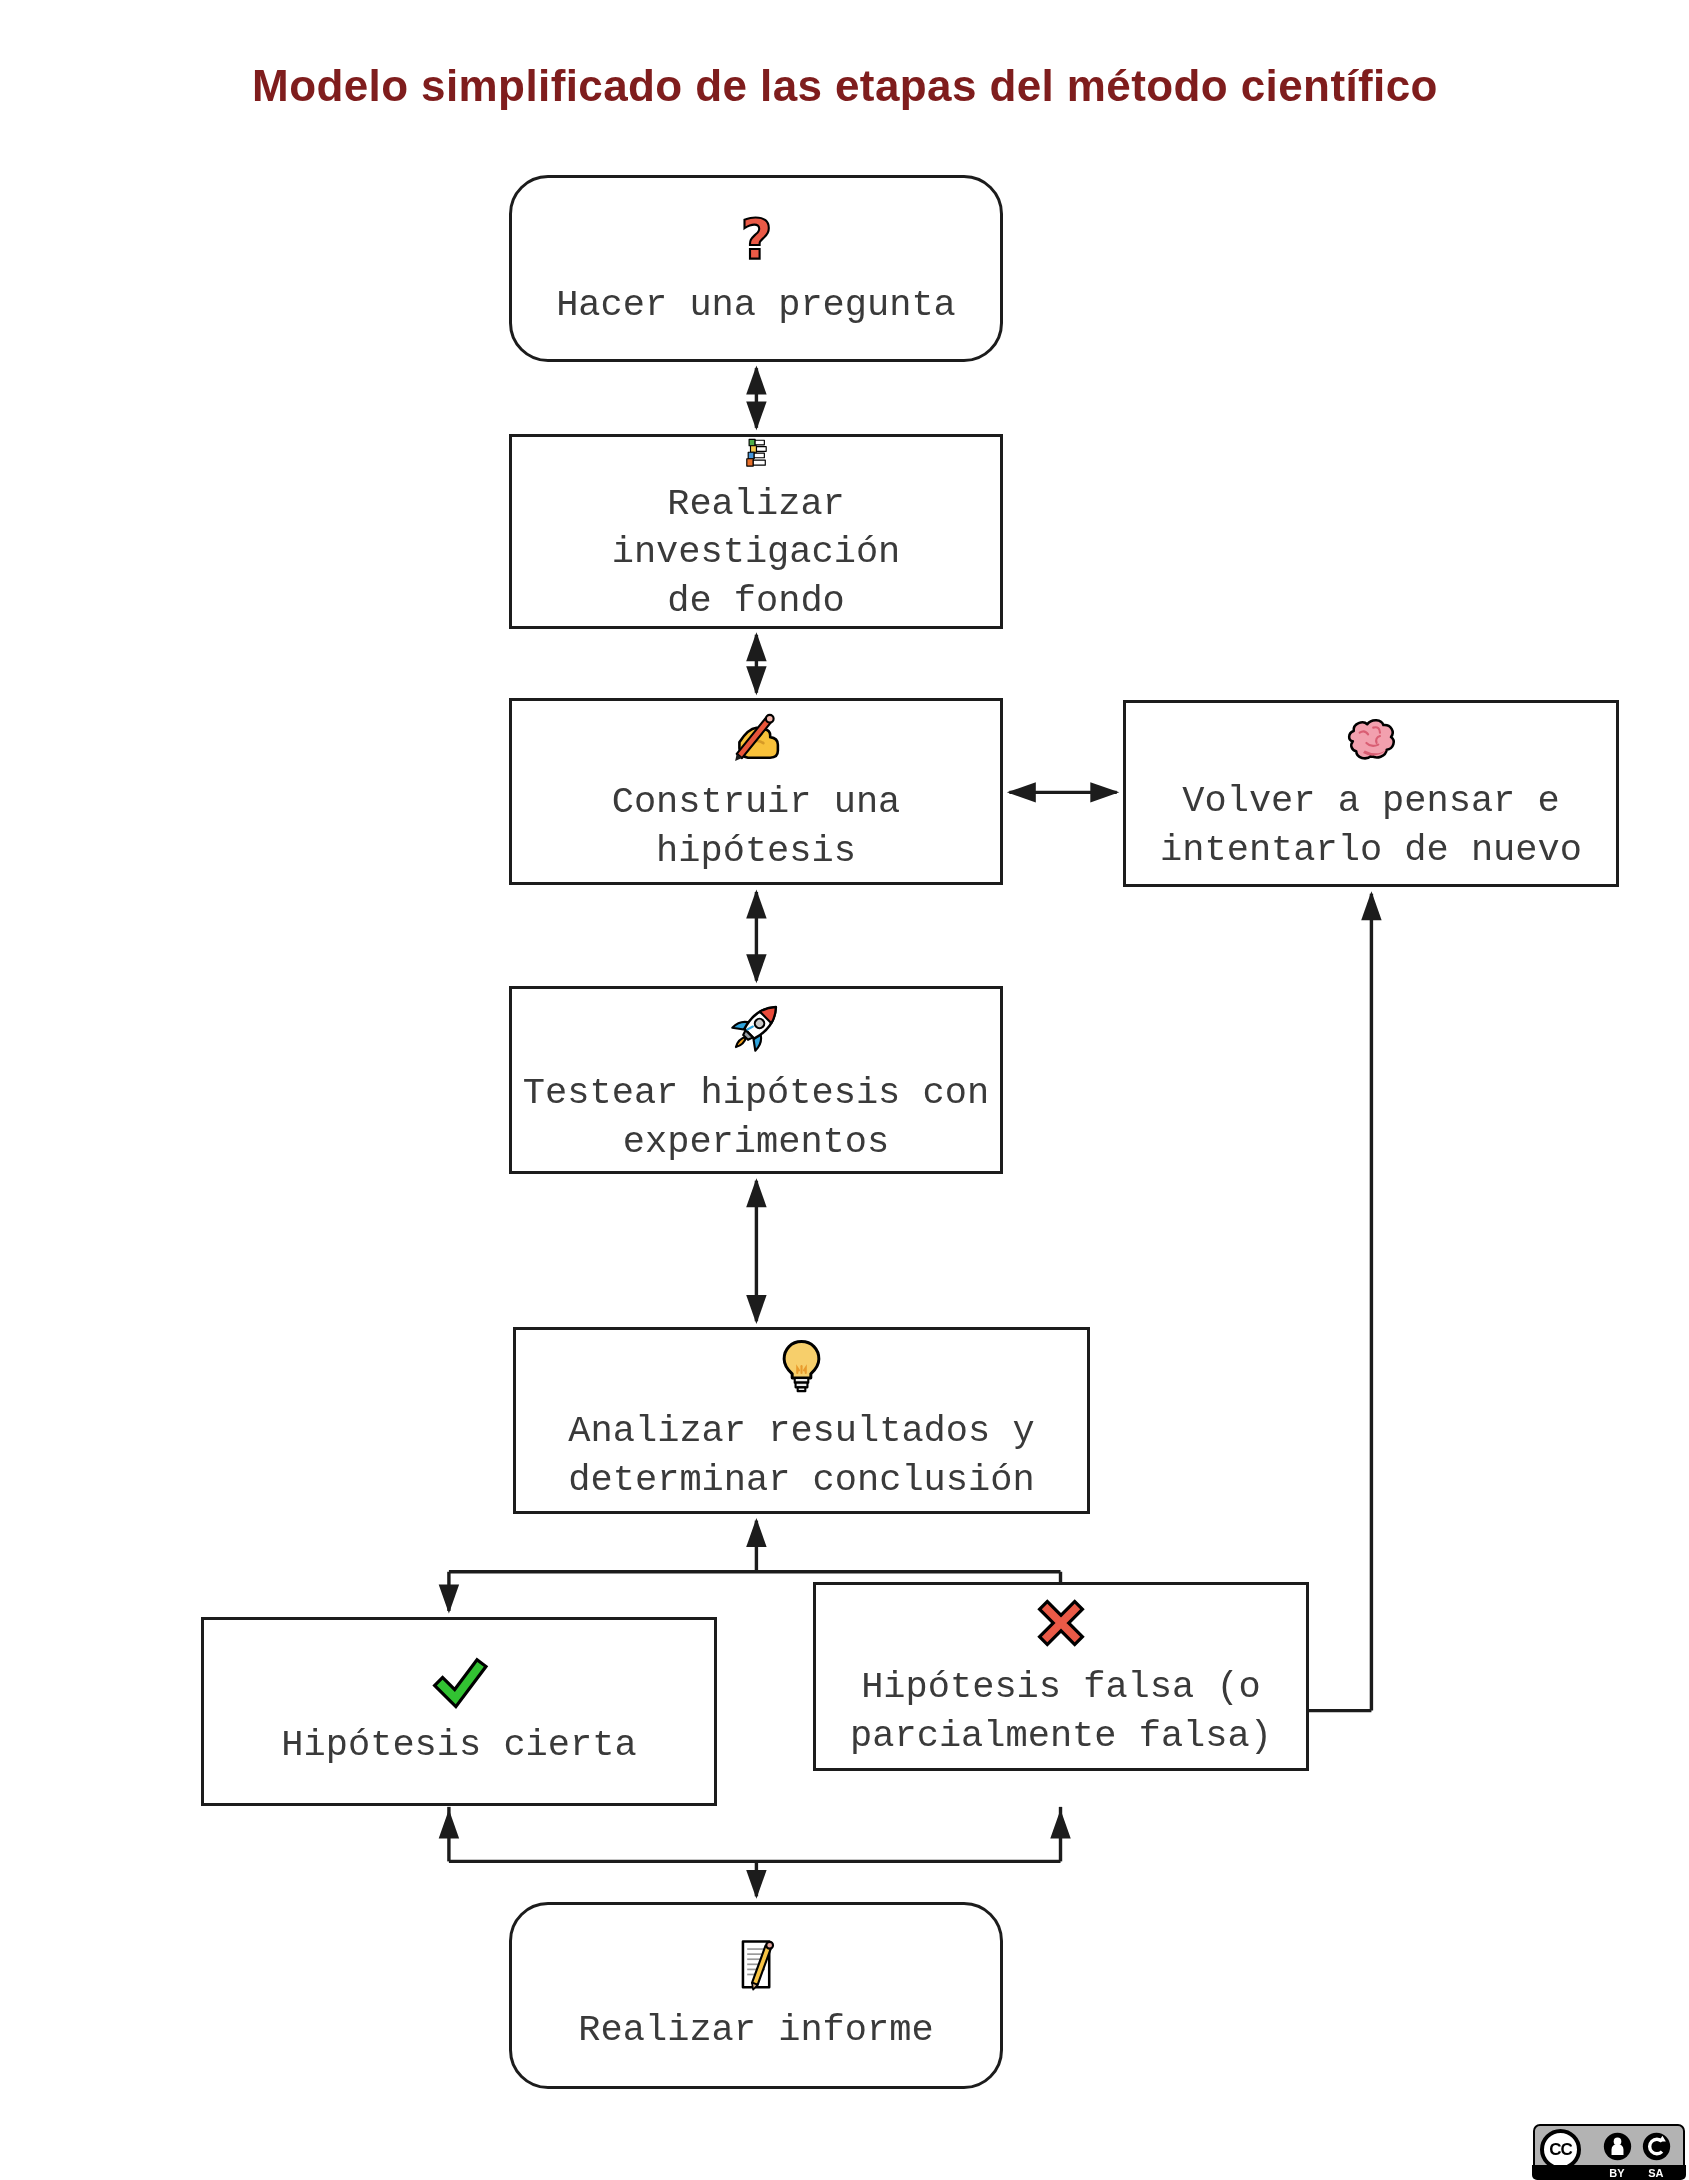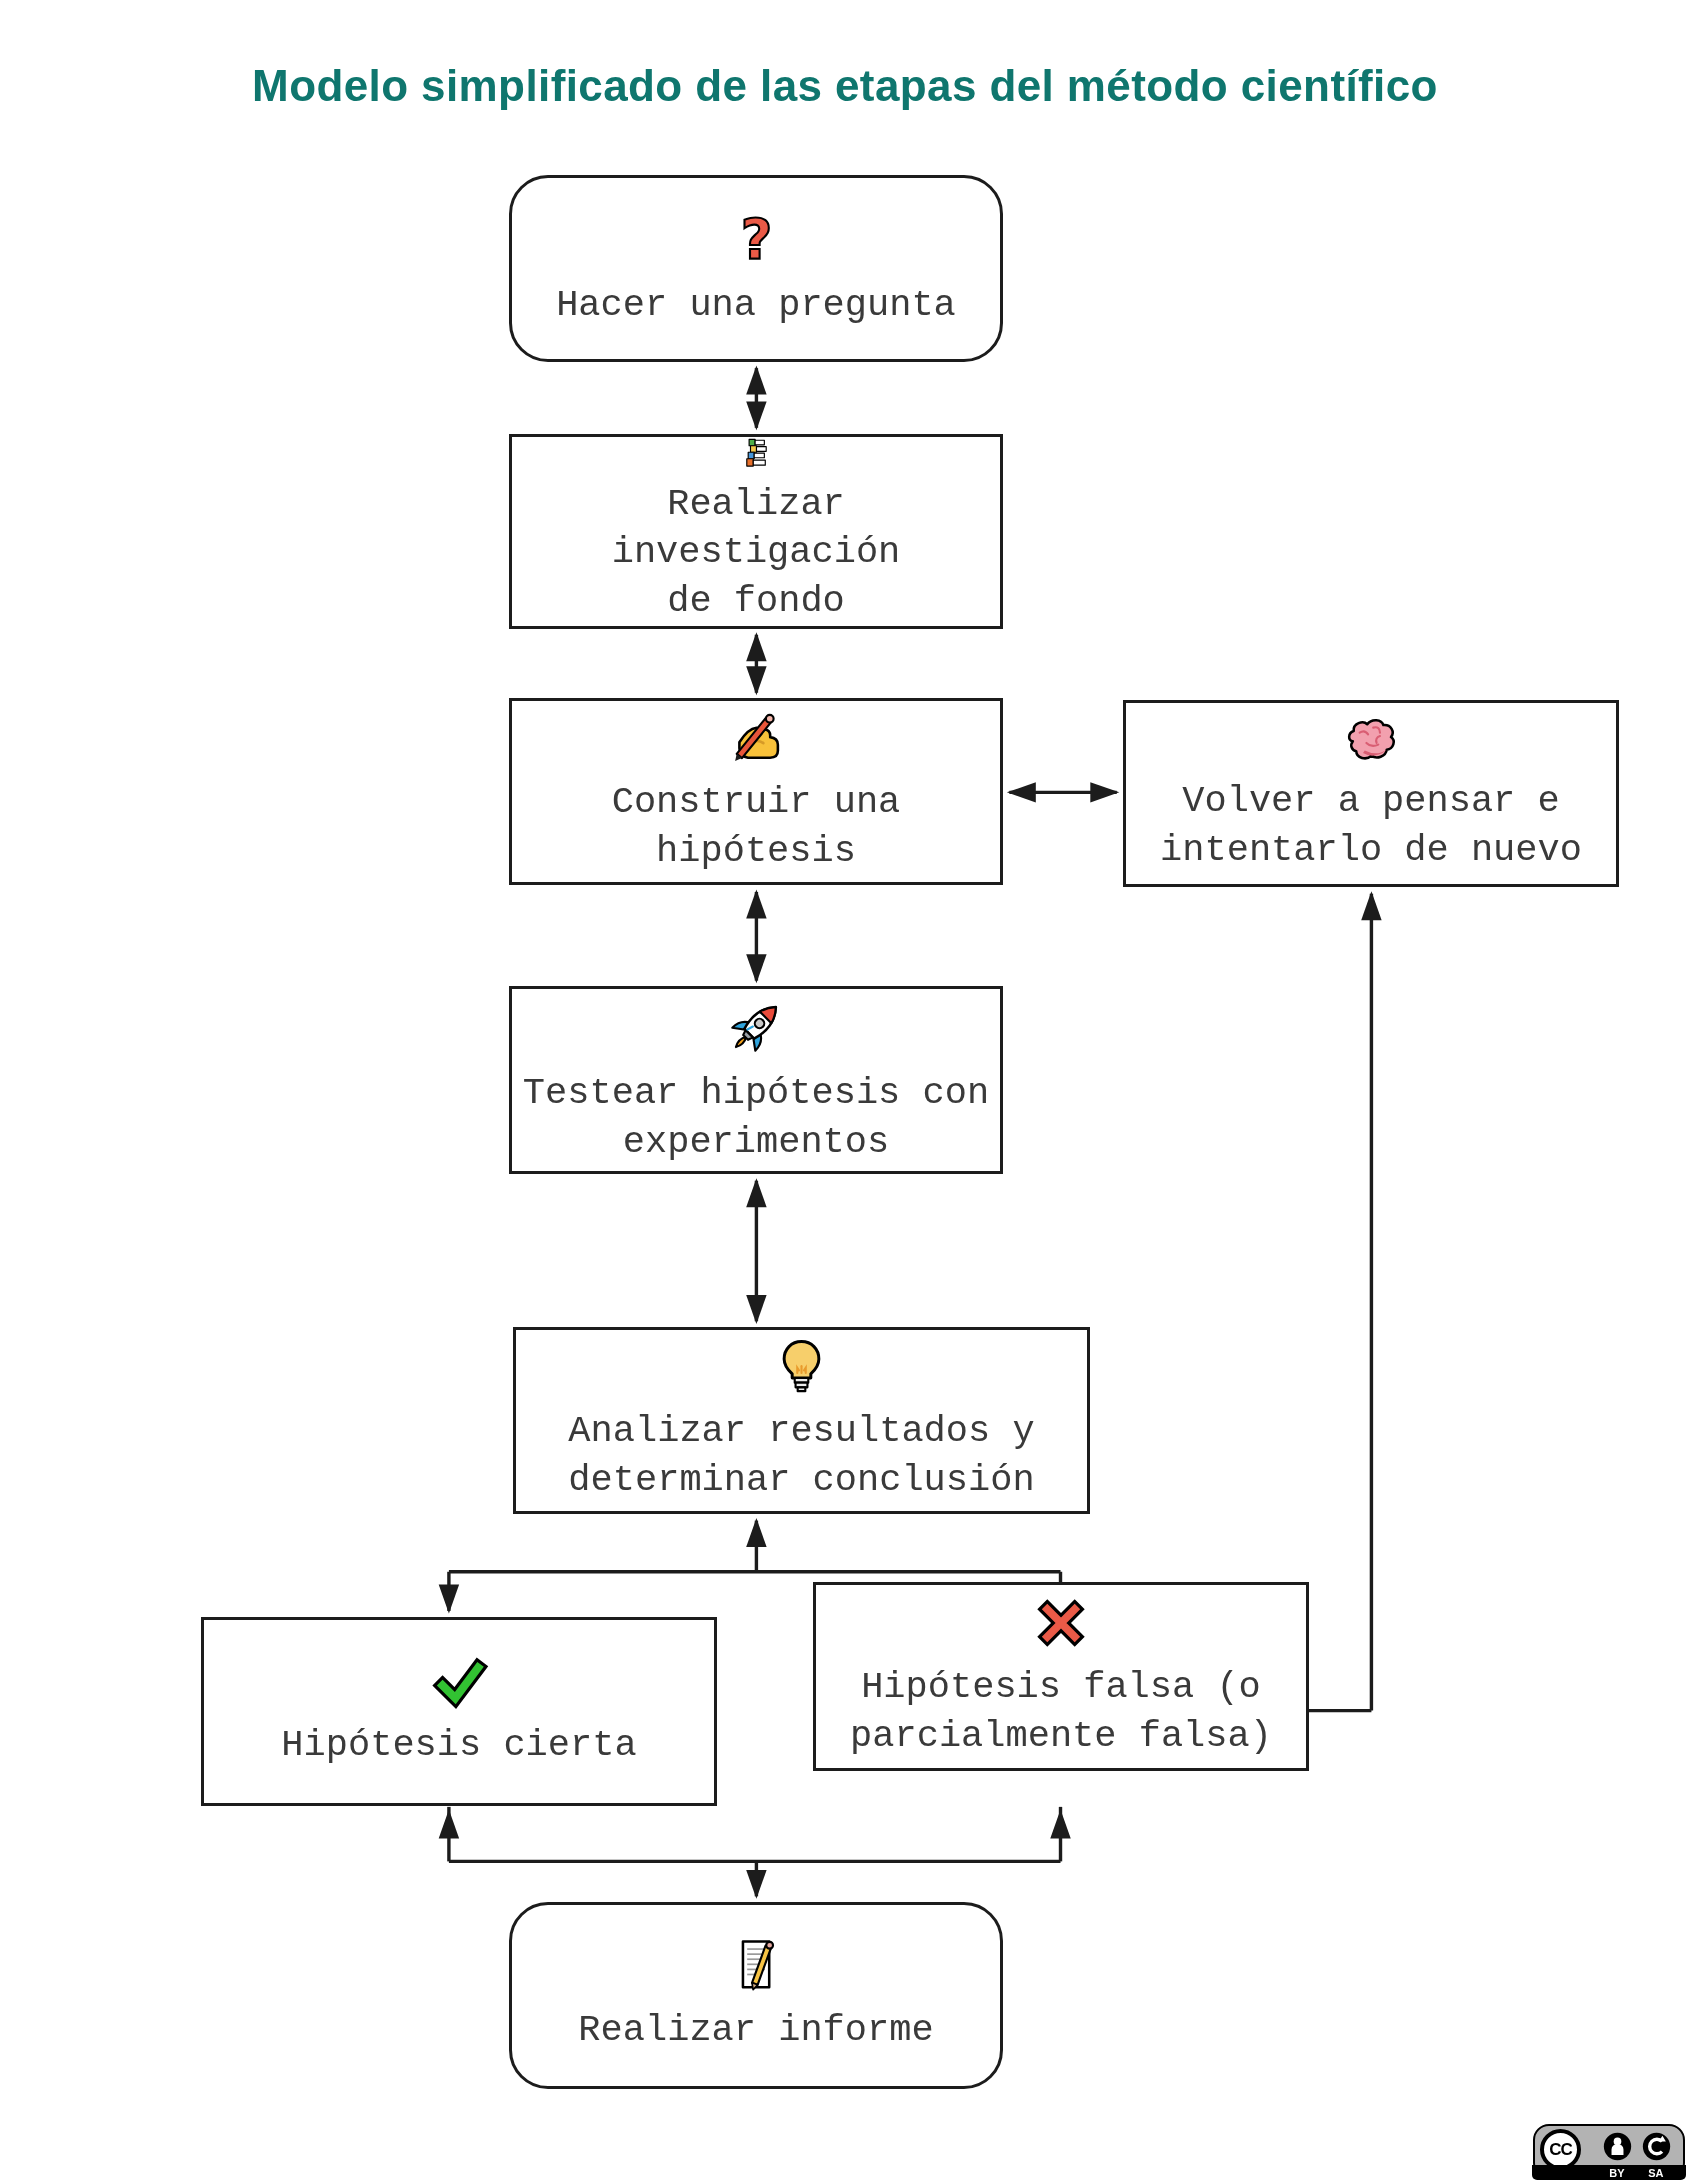--- a/index.html
+++ b/index.html
@@ -2,40 +2,40 @@
 <html style="font-size:13.6px"><head>
 <meta charset="utf-8">
 <style>
   html,body { margin:0; padding:0; background:#ffffff; }
   #page {
     position:relative; width:1690px; height:2181px; background:#ffffff;
     font-family:"Liberation Sans","DejaVu Sans",sans-serif; overflow:hidden;
   }
   .title {
     position:absolute; left:0; right:0; top:61px; margin:0;
-    text-align:center; font-size:44px; font-weight:bold; color:#0f766e;
+    text-align:center; font-size:44px; font-weight:bold; color:#7f1d1d;
     letter-spacing:0.4px;
   }
   #connectors { position:absolute; left:0; top:0; }
   .node {
     position:absolute; box-sizing:border-box; background:#ffffff;
     border:3.4px solid #1c1c1c; display:flex; flex-direction:column;
     align-items:center; justify-content:center; gap:10.2px; z-index:2;
   }
   .node.rounded { border-radius:39px; }
   .label {
     white-space:pre-line; text-align:center; font-size:37px; line-height:1.32;
     color:#3a3a3a;
     font-family:Liberation Mono, monospace;
   }
   .icon { display:block; }
   
   .cc-badge {
     position:absolute; left:1533px; top:2124px; width:152px; height:55px;
-    background:#b3b3b3; border:2.6px solid #000; border-radius:16px;
+    background:#b3b3b3; border:2.6px solid #000; border-radius:7px;
     box-sizing:border-box; z-index:3;
   }
   .cc-strip {
     position:absolute; left:-2.6px; right:-2.6px; bottom:-2.6px; height:14.5px;
     background:#000; border-radius:0 0 5.1px 5.1px;
   }
   .cc-strip span {
     position:absolute; bottom:0.9px; width:29px; text-align:center;
     color:#fff; font-size:11px; font-weight:bold; line-height:1;
   }

